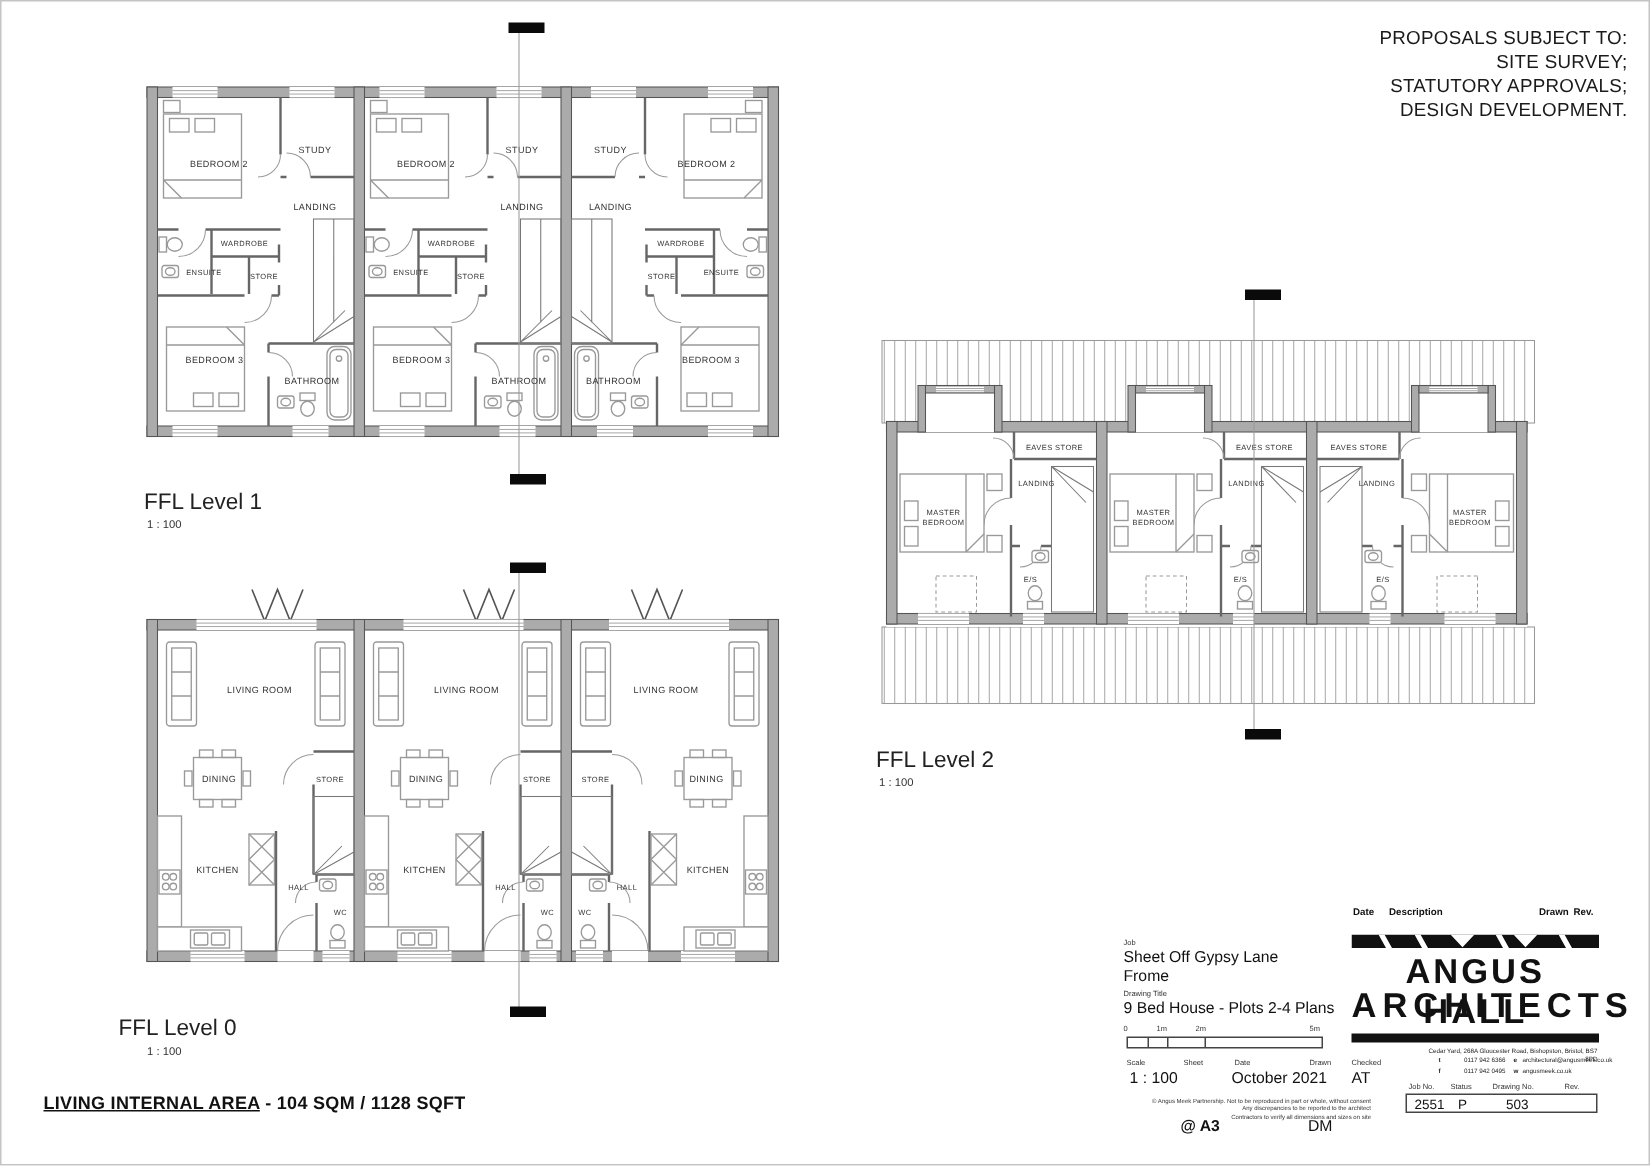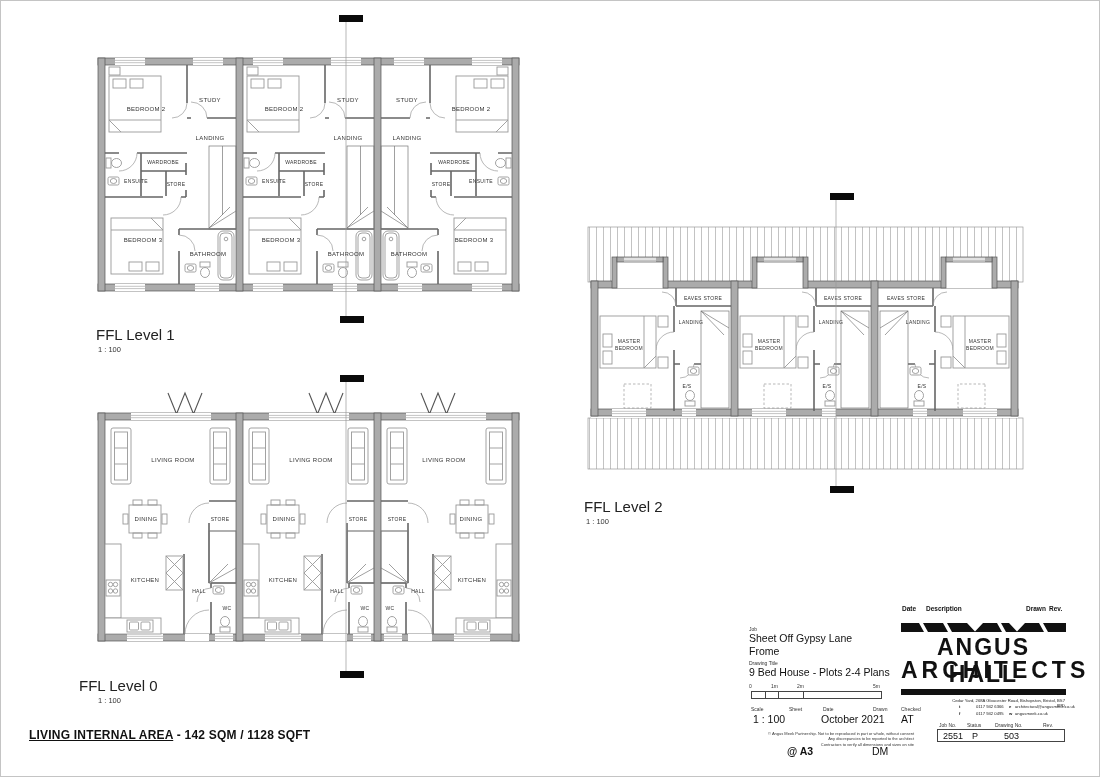--- a/index.html
+++ b/index.html
@@ -40,20 +40,26 @@
   .numval{position:absolute;top:730px;font-size:9px;color:#111;}
   .sbar{position:absolute;left:750px;top:690px;width:131px;height:8px;border:1px solid #444;box-sizing:border-box;}
   .sbar span{position:absolute;top:0;width:1px;height:100%;background:#444;}
   .stick{position:absolute;top:682px;font-size:5px;color:#333;}
 </style>
 </head>
 <body>
 
 <div class="sheet">
 
+  <div class="notice">
+    <div>PROPOSALS SUBJECT TO:</div>
+    <div>SITE SURVEY;</div>
+    <div>STATUTORY APPROVALS;</div>
+    <div>DESIGN DEVELOPMENT.</div>
+  </div>
 
   <svg class="plansvg" style="left:93px;top:10px;" width="434" height="330" viewBox="0 0 434 330">
     <defs>
       <pattern id="treads" width="6" height="5" patternUnits="userSpaceOnUse">
         <path d="M0,2.5 H6" stroke="#777" stroke-width="0.6"></path>
       </pattern>
       <pattern id="vhatch" width="7" height="8" patternUnits="userSpaceOnUse">
         <path d="M3.5,0 V8" stroke="#9a9a9a" stroke-width="0.6"></path>
       </pattern>
       <g id="bedV">
@@ -347,21 +353,21 @@
       <rect class="mark" x="251" y="4" width="24" height="7"></rect>
       <rect class="mark" x="251" y="297" width="24" height="7"></rect>
     </g>
   </svg>
   <div class="plan-title" style="left:583px;top:497px;text-align:right;">FFL Level 2</div>
   <div class="plan-scale" style="left:585px;top:516px;">1 : 100</div>
 
   <div class="gross">
     <span class="ul">LIVING INTERNAL AREA</span>
     <span>-</span>
-    <span>142 SQM / 1128 SQFT</span>
+    <span>104 SQM / 1128 SQFT</span>
   </div>
 
   <div class="tb-lab" style="left:748px;top:625px;">Job</div>
   <div class="tb-big" style="left:748px;top:631px;">Sheet Off Gypsy Lane</div>
   <div class="tb-big" style="left:748px;top:644px;">Frome</div>
   <div class="tb-lab" style="left:748px;top:659px;">Drawing Title</div>
   <div class="tb-big" style="left:748px;top:665px;">9 Bed House - Plots 2-4 Plans</div>
 
   <span class="stick" style="left:748px;">0</span>
   <span class="stick" style="left:770px;">1m</span>

